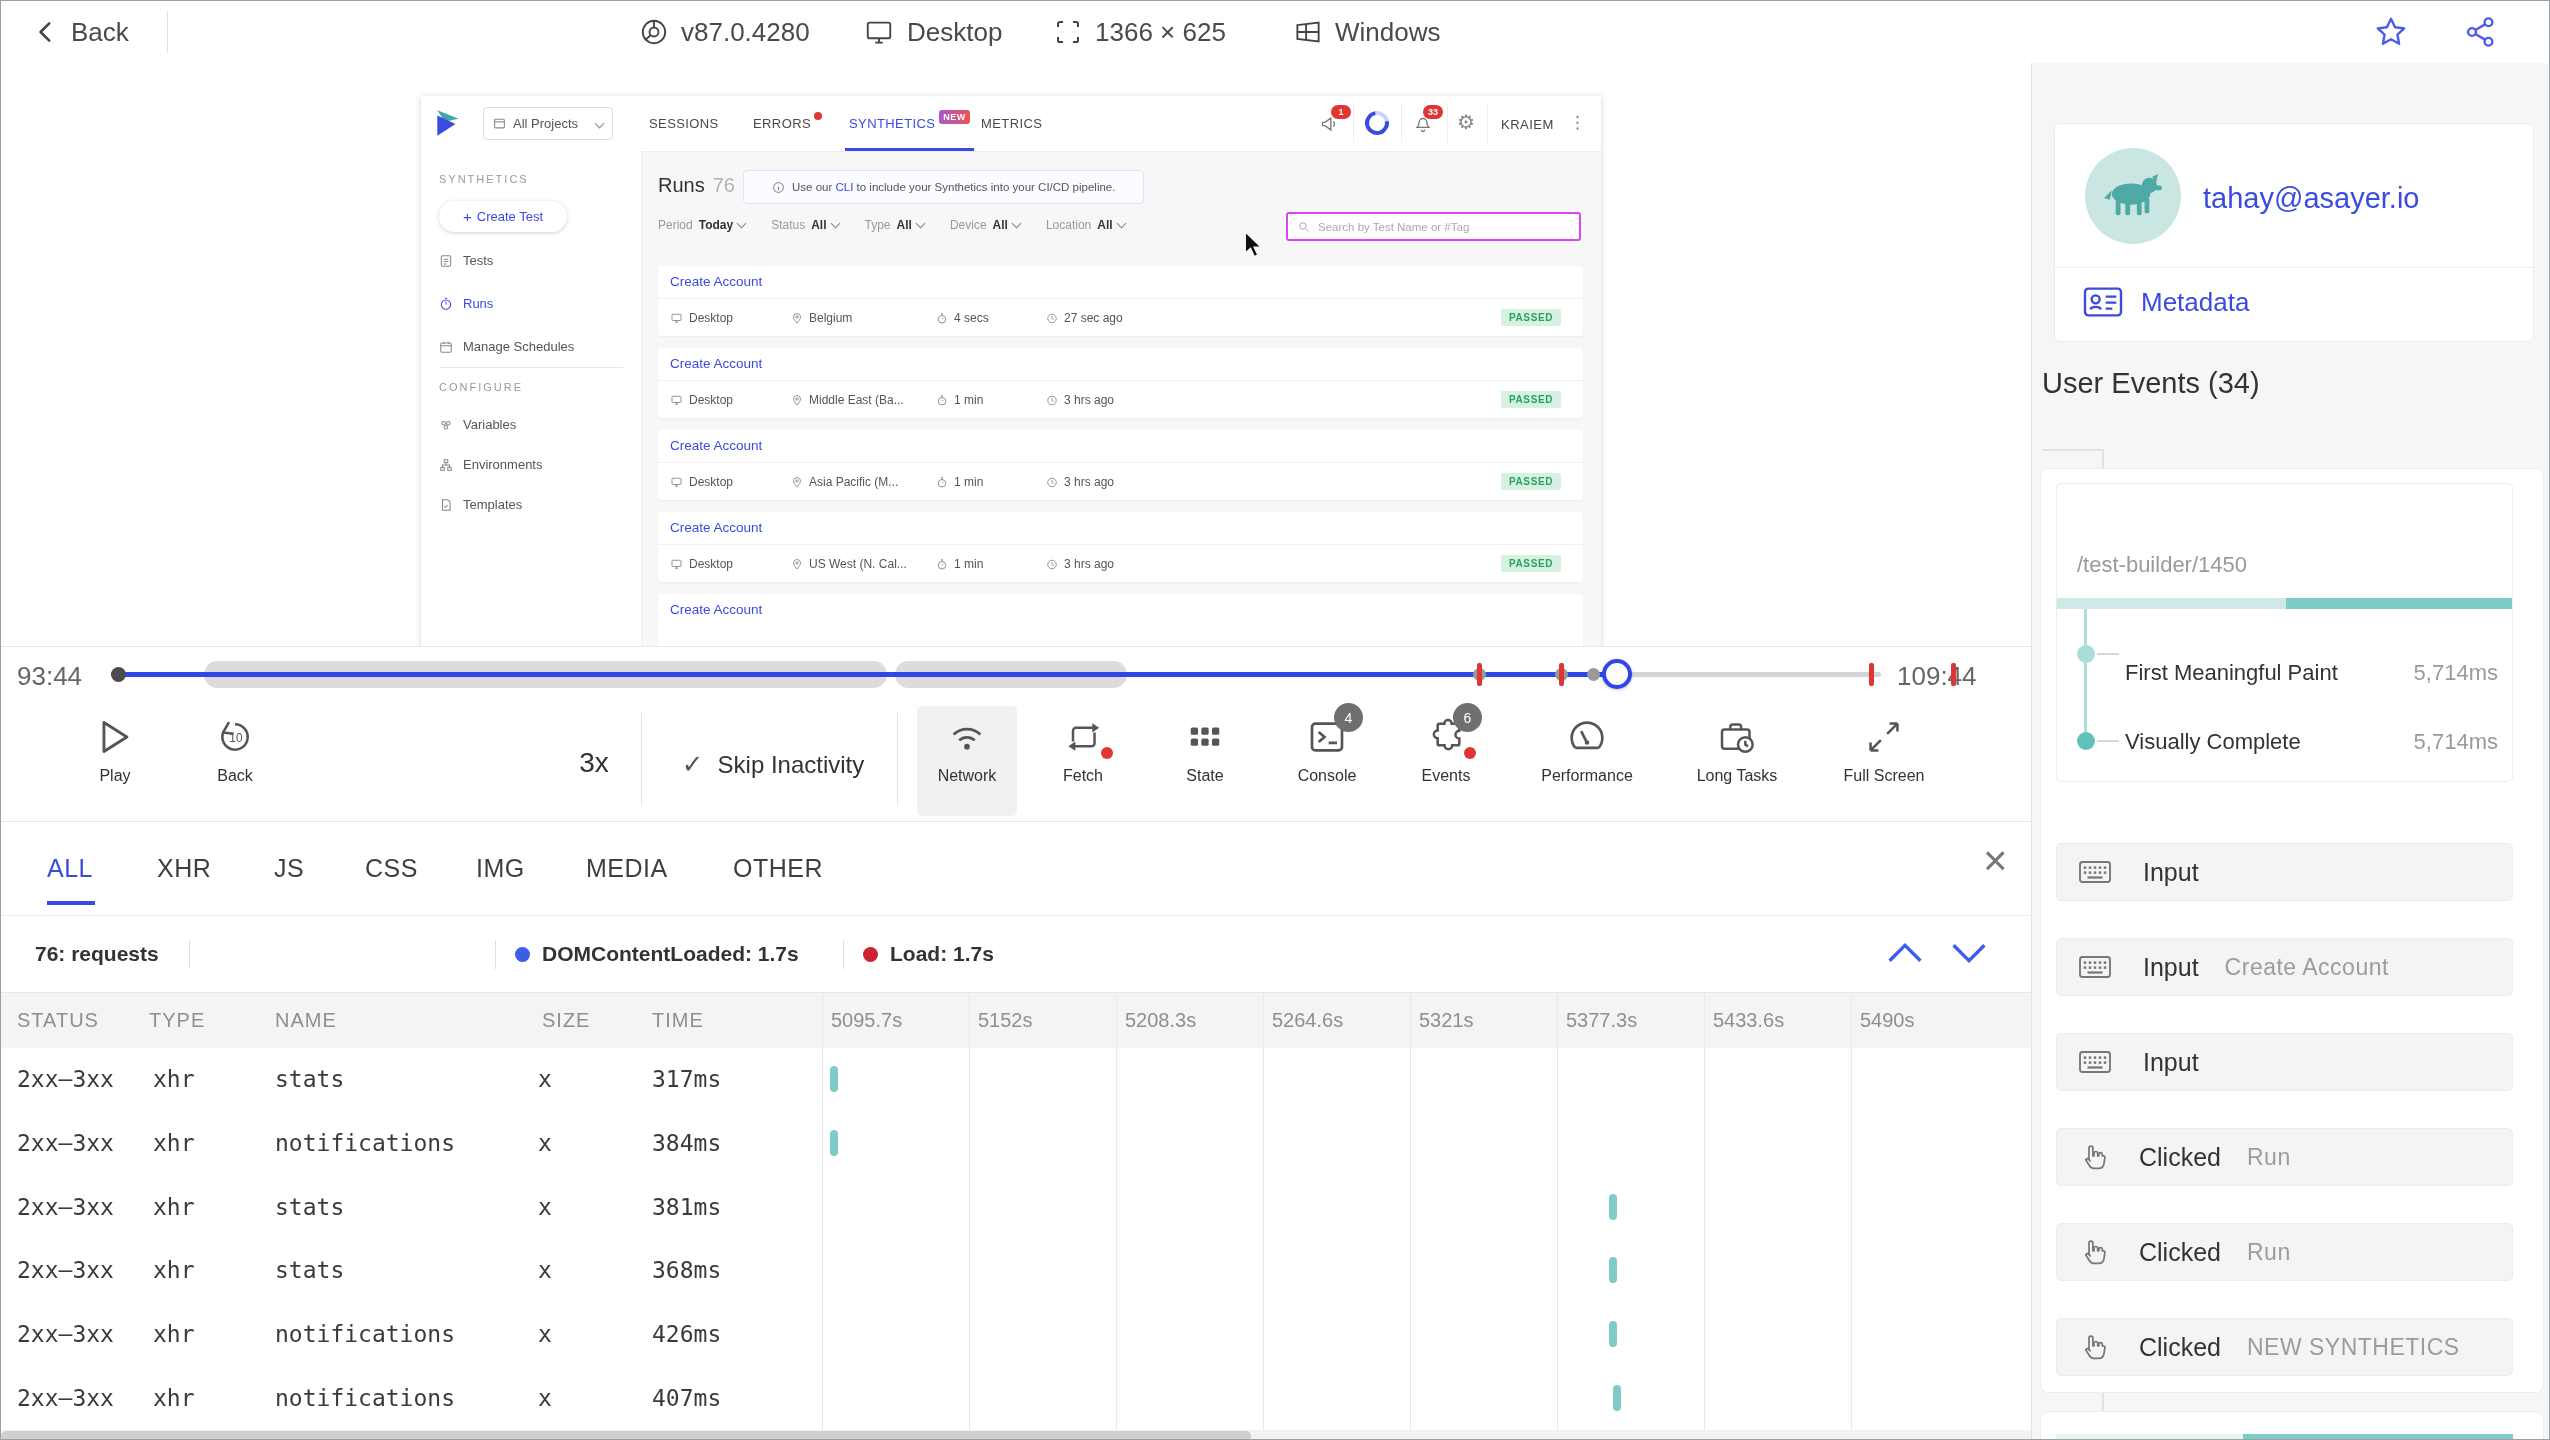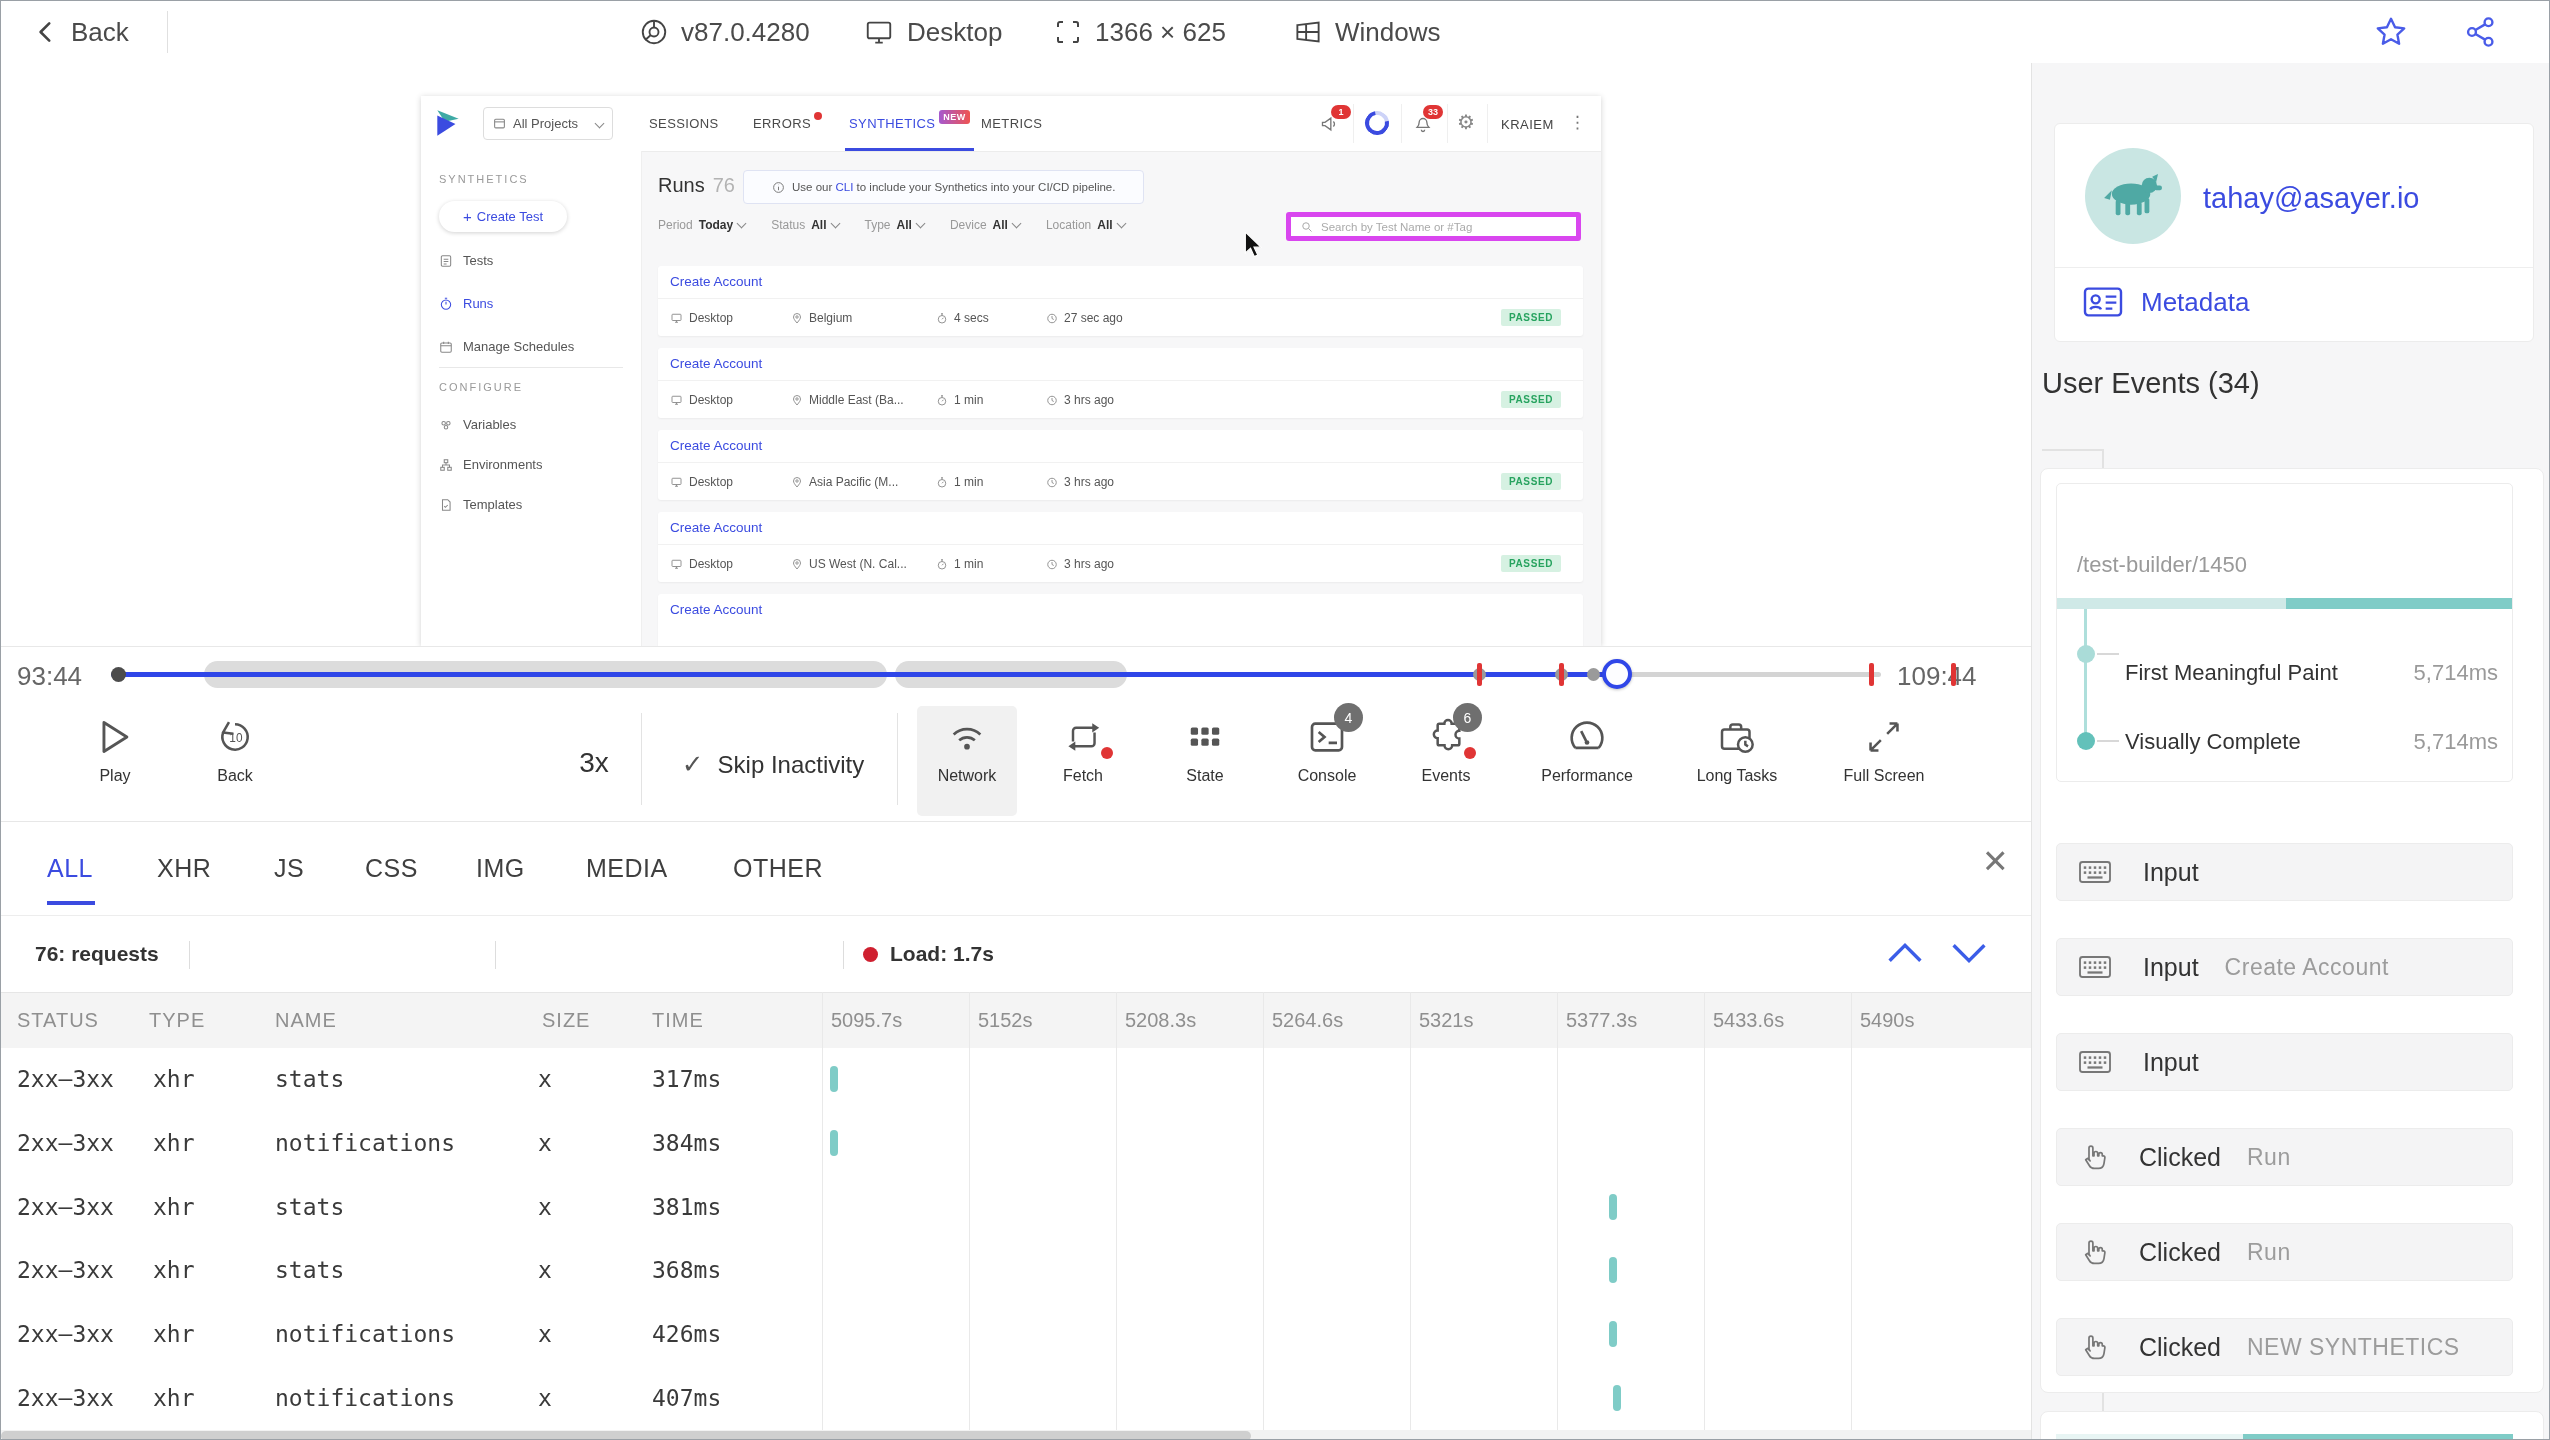--- a/index.html
+++ b/index.html
@@ -46,21 +46,21 @@
   .mini-title{position:absolute;left:237px;top:78px;font-size:20px;color:#333;}
   .mini-title b{font-weight:500;}
   .mini-count{color:#b3b3b3;font-weight:400;margin-left:8px;}
   .mini-banner{position:absolute;left:322px;top:74px;height:32px;border:1px solid #dfe3f3;background:#fbfcff;border-radius:4px;
                display:flex;align-items:center;gap:7px;padding:0 28px;font-size:11.5px;color:#555;}
   .mini-banner .cli{color:#3b4be0;}
   .mini-filters{position:absolute;left:237px;top:122px;display:flex;gap:26px;font-size:12px;color:#999;align-items:center;}
   .mf b{color:#333;font-weight:700;margin-left:6px;}
   .chev{width:6px;height:6px;border-right:1.5px solid #888;border-bottom:1.5px solid #888;display:inline-block;
         transform:rotate(45deg);margin-left:5px;vertical-align:2px;}
-  .mini-search{position:absolute;left:865px;top:116px;width:295px;height:29px;background:#fff;border:5px solid #d946ef;
+  .mini-search{position:absolute;left:865px;top:116px;width:295px;height:29px;background:#fff;border:2px solid #d946ef;
                border-radius:3px;display:flex;align-items:center;gap:8px;padding:0 10px;box-sizing:border-box;color:#aaa;font-size:11.5px;}
 
   .run-card{position:relative;width:925px;height:70px;background:#fff;border-radius:3px;margin-bottom:12px;
             box-shadow:0 1px 2px rgba(0,0,0,.05);overflow:hidden;}
   .run-title{padding:8px 0 6px 12px;color:#3b4be0;font-size:13.5px;}
   .run-details{position:absolute;left:0;top:32px;width:925px;height:38px;border-top:1px solid #f1f1f1;
                display:flex;align-items:center;color:#555;font-size:12px;}
   .rd{position:absolute;display:flex;align-items:center;gap:6px;color:#555;}
   .rd svg{flex:none;}
   .run-status{position:absolute;right:22px;top:10px;background:#d6f1e2;color:#27a35f;font-size:10px;font-weight:700;
@@ -657,20 +657,24 @@
     <div class="net-tab" style="left:585px;">MEDIA</div>
     <div class="net-tab" style="left:732px;">OTHER</div>
 
     <div class="net-close">×</div>
     <div class="tabs-border"></div>
 
     <div class="statsrow">
       <div class="stat" style="left:18px;">76: requests</div>
       <div class="stat-div" style="left:172px;"></div>
       <div class="stat-div" style="left:478px;"></div>
+      <div class="stat" style="left:498px;">
+          <span class="sdot" style="background:#3b5de8;"></span>
+          <span>DOMContentLoaded: 1.7s</span>
+        </div>
       <div class="stat-div" style="left:826px;"></div>
       <div class="stat" style="left:846px;">
           <span class="sdot" style="background:#cf2030;"></span>
           <span>Load: 1.7s</span>
         </div>
       <div class="jump" style="left:1868px;">
         <svg width="40" height="30" viewBox="0 0 26 18" fill="none" stroke="#3b5de8" stroke-width="2.2">
             <path d="M3 14 L13 4 L23 14"></path>
           </svg>
         </div>

